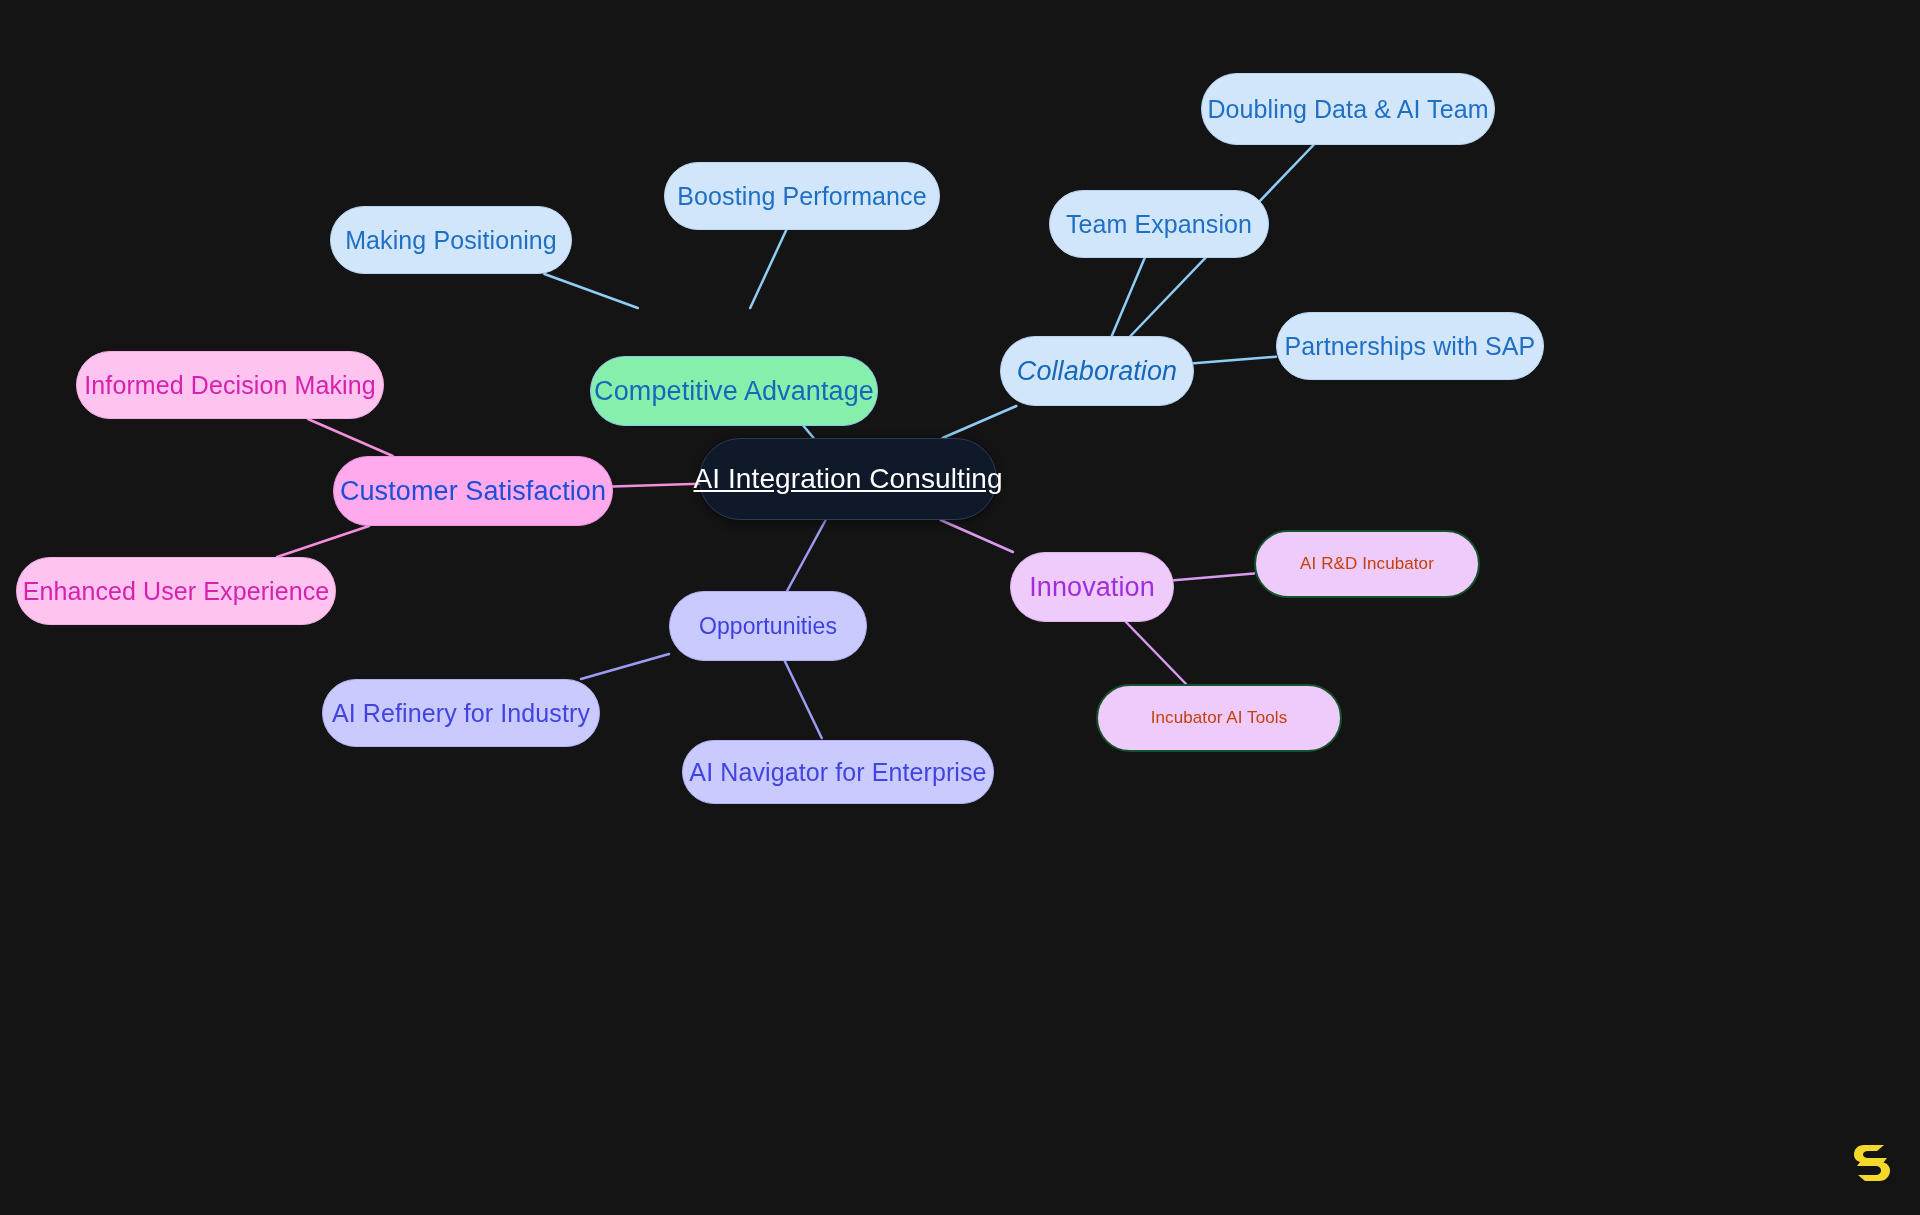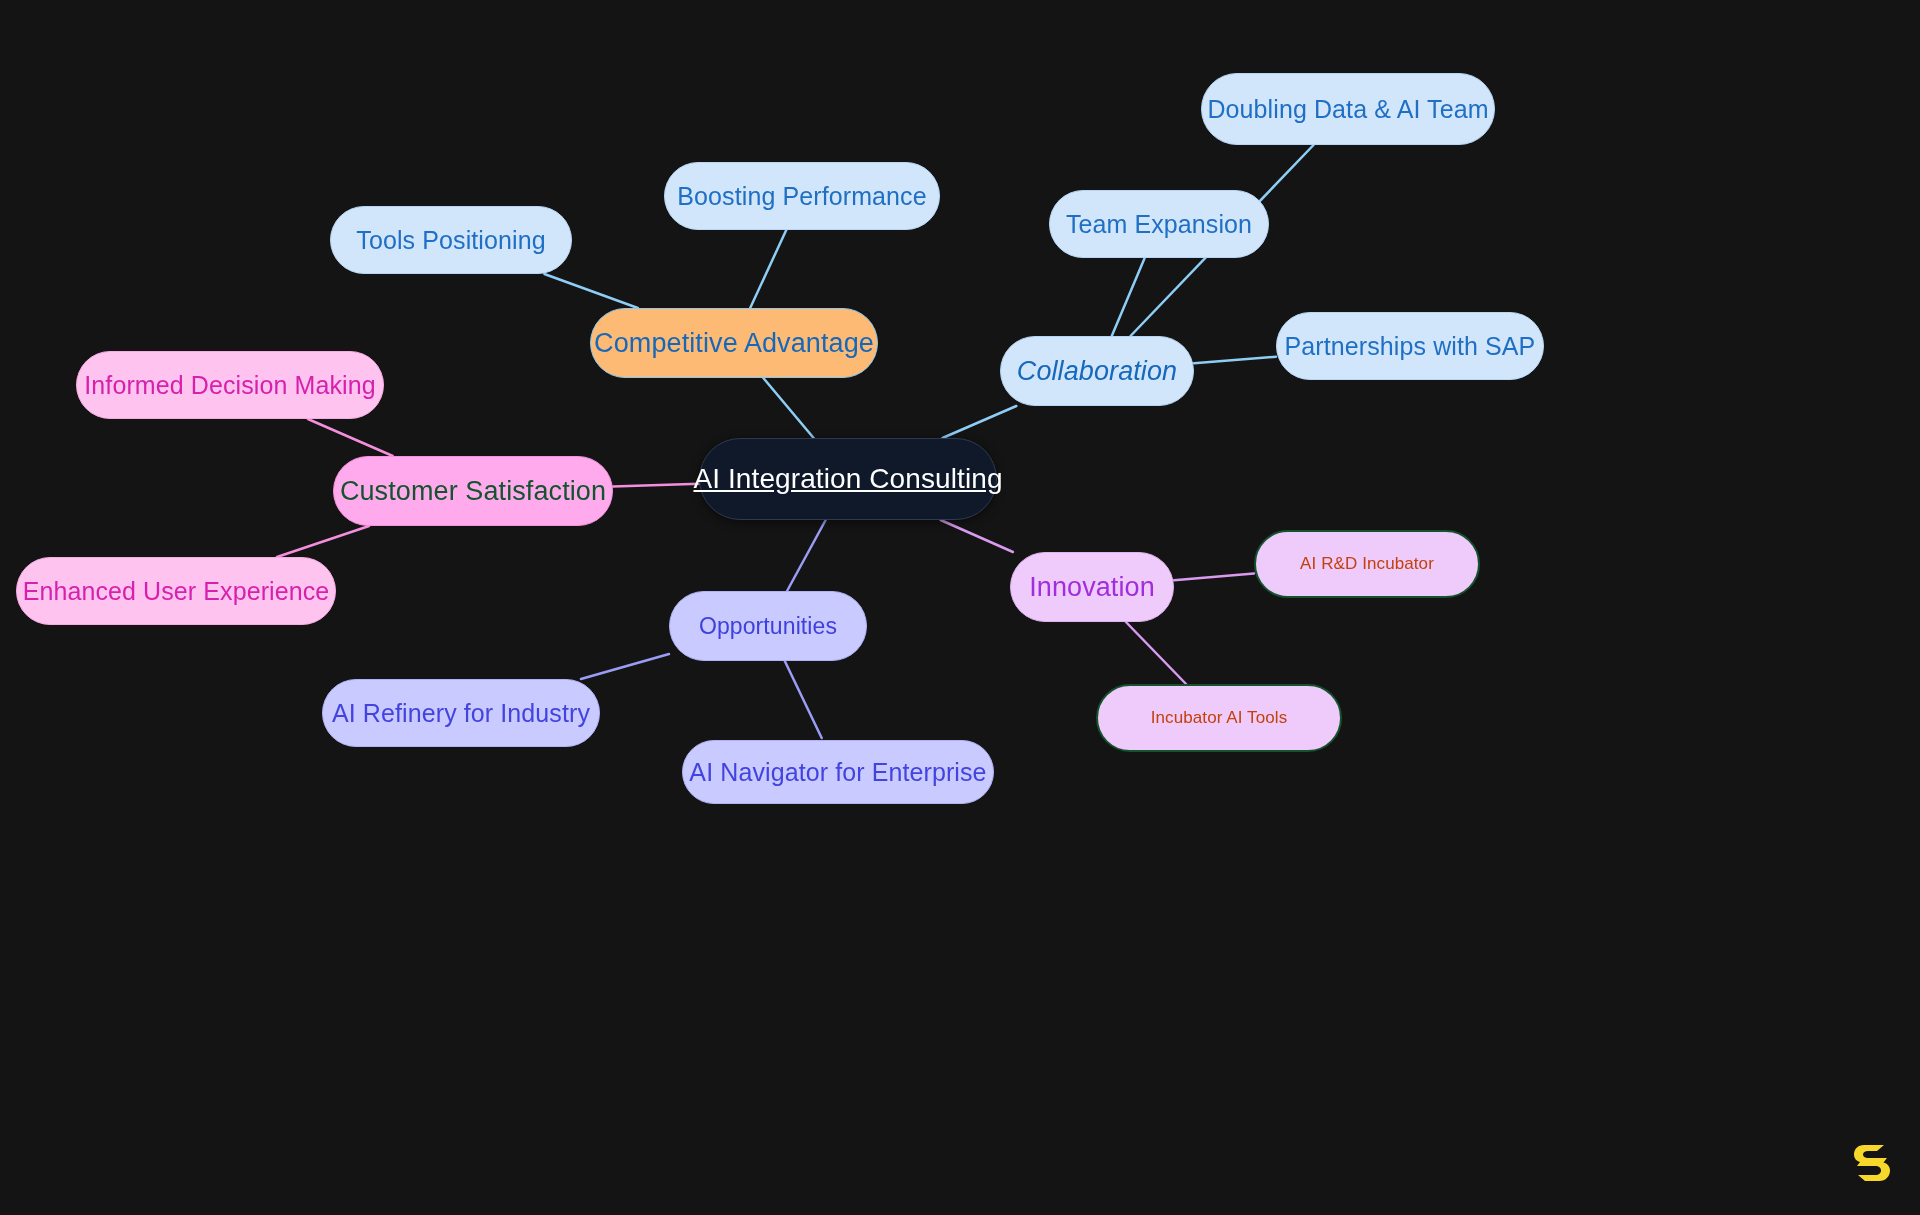--- a/index.html
+++ b/index.html
@@ -36,43 +36,44 @@
   }
   .node-root {
     background: #10192a;
     border: 1px solid #2c3b52;
     color: #ffffff;
     font-size: 28px;
     box-shadow: 0 2px 10px rgba(0,0,0,0.55);
     text-decoration: underline;
   }
   .node-branch-blue {
-    background: #fdba74;
+    background: #86efac;
     border: 1px solid #8cc9f0;
     color: #1668ba;
     font-size: 27px;
+    margin-top: 48px;
   }
   .node-branch-blue-pale {
     background: #d2e6fb;
     border: 1px solid #b4d4f3;
     color: #1668ba;
     font-size: 27px;
     font-style: italic;
   }
   .node-leaf-blue {
     background: #d2e6fb;
     border: 1px solid #b6d6f4;
     color: #1f6fc4;
     font-size: 25px;
     text-align: center;
   }
   .node-branch-pink {
     background: #ffaaec;
     border: 1px solid #f791de;
-    color: #14532d;
+    color: #1d4ed8;
     font-size: 27px;
   }
   .node-leaf-pink {
     background: #ffc3f0;
     border: 1px solid #f7abe3;
     color: #d621ad;
     font-size: 25px;
   }
   .node-branch-indigo {
     background: #c9caff;
@@ -126,21 +127,21 @@
       <line x1="669" y1="654.0553745928339" x2="580.9770114942529" y2="679" stroke="#9b9cf6" stroke-width="2.5" stroke-linecap="round"></line>
       <line x1="784.7808219178082" y1="661" x2="821.6986301369863" y2="738" stroke="#9b9cf6" stroke-width="2.5" stroke-linecap="round"></line>
       <line x1="940.6296296296297" y1="520" x2="1012.9259259259259" y2="552" stroke="#d99af0" stroke-width="2.5" stroke-linecap="round"></line>
       <line x1="1174" y1="580.1418181818182" x2="1254" y2="573.4509090909091" stroke="#d99af0" stroke-width="2.5" stroke-linecap="round"></line>
       <line x1="1125.9312977099237" y1="622" x2="1186.0381679389313" y2="684" stroke="#d99af0" stroke-width="2.5" stroke-linecap="round"></line>
     </svg>
 
   <div class="node node-root" style="left: 848px; top: 479px; width: 298px; height: 82px;">AI Integration Consulting</div>
 
   <div class="node node-branch-blue" style="left: 734px; top: 343px; width: 288px; height: 70px;">Competitive Advantage</div>
-  <div class="node node-leaf-blue" style="left: 451px; top: 240px; width: 242px; height: 68px;">Tools Positioning</div>
+  <div class="node node-leaf-blue" style="left: 451px; top: 240px; width: 242px; height: 68px;">Making Positioning</div>
   <div class="node node-leaf-blue" style="left: 802px; top: 196px; width: 276px; height: 68px;">Boosting Performance</div>
 
   <div class="node node-branch-blue-pale" style="left: 1097px; top: 371px; width: 194px; height: 70px;">Collaboration</div>
   <div class="node node-leaf-blue" style="left: 1159px; top: 224px; width: 220px; height: 68px;">Team Expansion</div>
   <div class="node node-leaf-blue" style="left: 1348px; top: 109px; width: 294px; height: 72px;">Doubling Data &amp; AI Team</div>
   <div class="node node-leaf-blue" style="left: 1410px; top: 346px; width: 268px; height: 68px;">Partnerships with SAP</div>
 
   <div class="node node-branch-pink" style="left: 473px; top: 491px; width: 280px; height: 70px;">Customer Satisfaction</div>
   <div class="node node-leaf-pink" style="left: 230px; top: 385px; width: 308px; height: 68px;">Informed Decision Making</div>
   <div class="node node-leaf-pink" style="left: 176px; top: 591px; width: 320px; height: 68px;">Enhanced User Experience</div>

